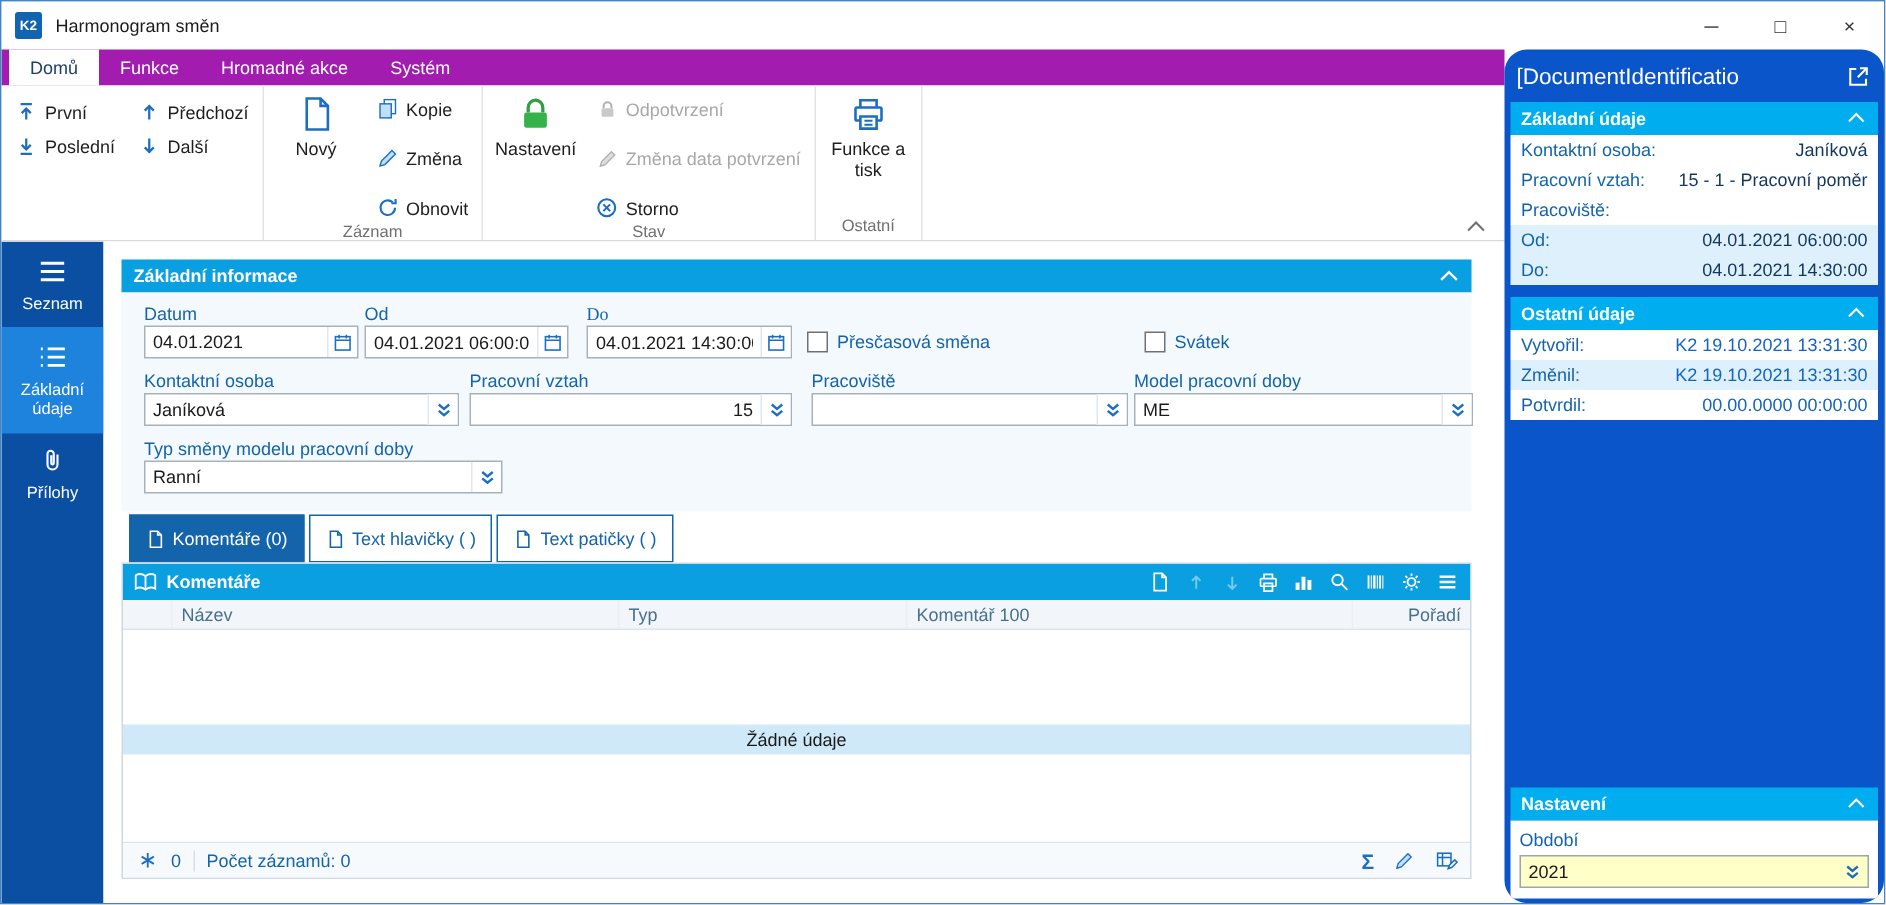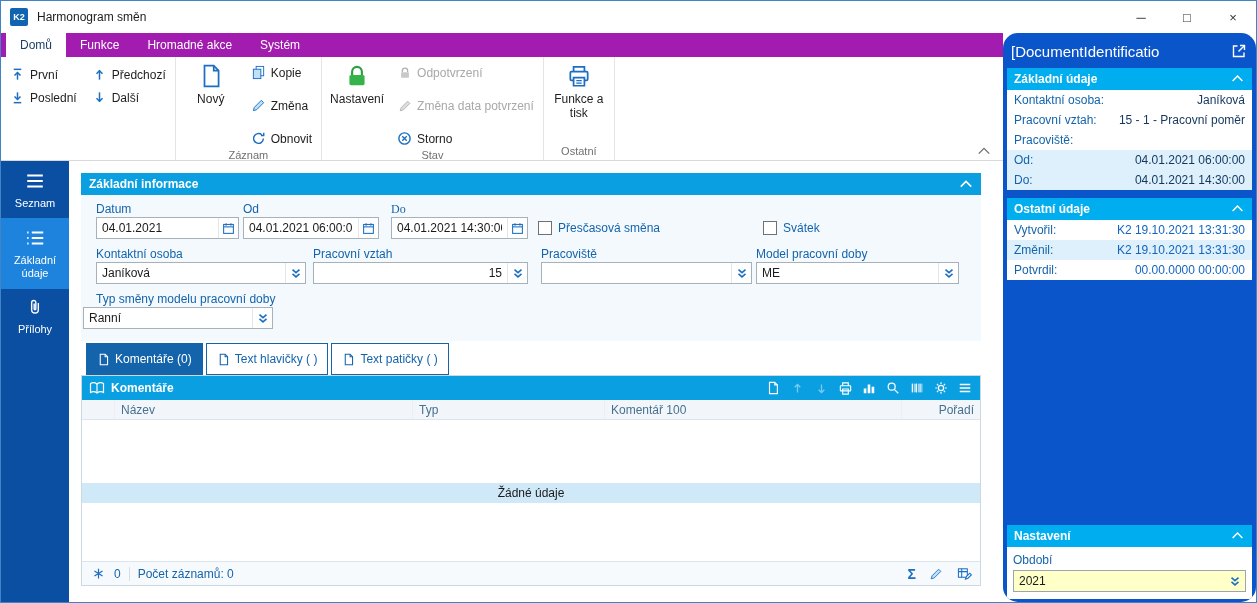--- a/index.html
+++ b/index.html
@@ -409,31 +409,31 @@
                 </span>
               </div>
               <div class="tfield" style="left:460px; top:67px; width:211px;">
                 <input value="" style="">
                 <span class="fbtn">
                   <svg viewBox="0 0 16 16" width="14" height="14" fill="none" stroke="#1b6ec2" stroke-width="1.8">
                       <path d="M4 4.2l4 3.4 4-3.4M4 9l4 3.4L12 9"></path>
                     </svg>
                 </span>
               </div>
-              <div class="tfield" style="left:675px; top:67px; width:203px;">
+              <div class="tfield" style="left:675px; top:67px; width:226px;">
                 <input value="ME" style="">
                 <span class="fbtn">
                   <svg viewBox="0 0 16 16" width="14" height="14" fill="none" stroke="#1b6ec2" stroke-width="1.8">
                       <path d="M4 4.2l4 3.4 4-3.4M4 9l4 3.4L12 9"></path>
                     </svg>
                 </span>
               </div>
 
               <span class="flabel" style="left:15px; top:97px;">Typ směny modelu pracovní doby</span>
-              <div class="tfield" style="left:2px; top:112px; width:190px;">
+              <div class="tfield" style="left:15px; top:112px; width:239px;">
                 <input value="Ranní" style="">
                 <span class="fbtn">
                   <svg viewBox="0 0 16 16" width="14" height="14" fill="none" stroke="#1b6ec2" stroke-width="1.8">
                       <path d="M4 4.2l4 3.4 4-3.4M4 9l4 3.4L12 9"></path>
                     </svg>
                 </span>
               </div>
             </div>
           </div>
 

